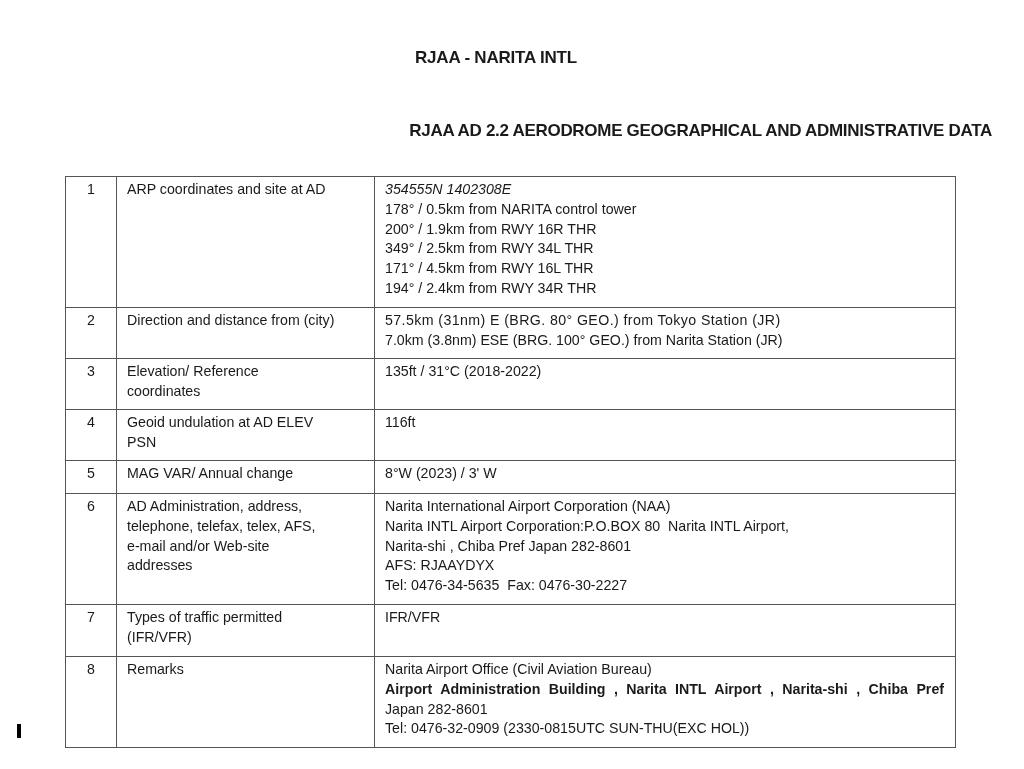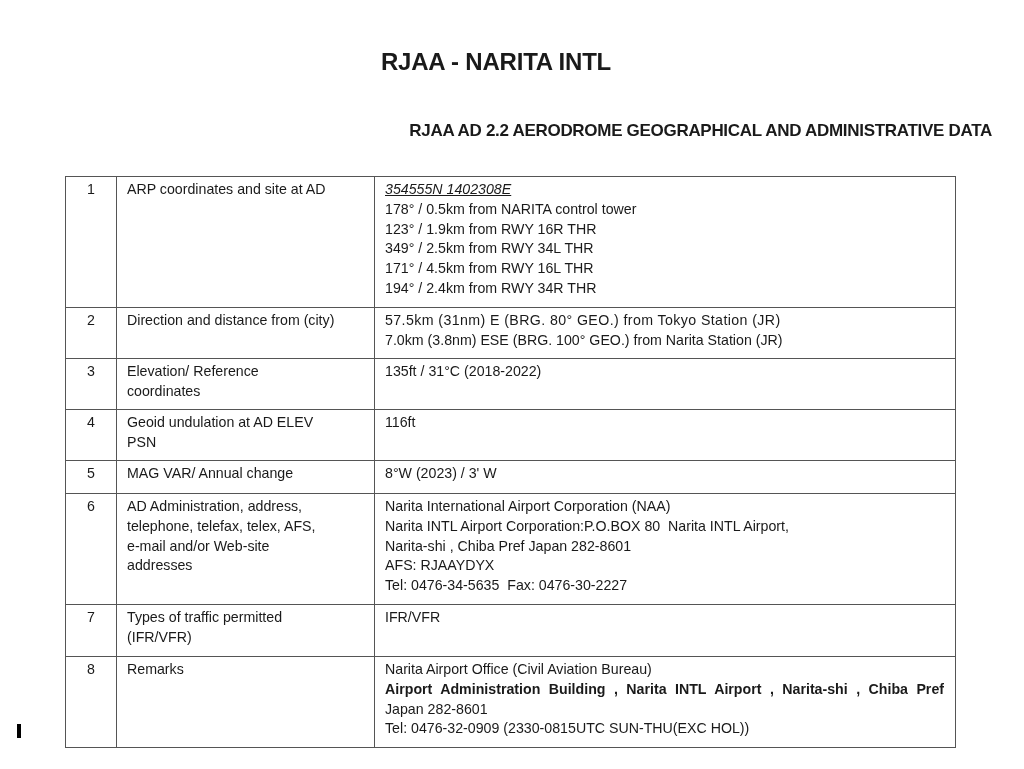--- a/index.html
+++ b/index.html
@@ -14,21 +14,21 @@
       overflow: hidden;
       font-family: "Liberation Sans", sans-serif;
       color: #1a1a1a;
     }
     .page-title {
       position: absolute;
       top: 48px;
       left: 0;
       width: 992px;
       text-align: center;
-      font-size: 24px;
+      font-size: 17px;
       font-weight: bold;
       letter-spacing: -0.2px;
     }
     .section-title {
       position: absolute;
       top: 121px;
       left: 0;
       width: 992px;
       text-align: right;
       font-size: 17px;
@@ -56,21 +56,21 @@
       padding-left: 0 !important;
       padding-right: 0 !important;
     }
     td.col-label {
       width: 239px;
     }
     td.col-value {
       padding-right: 11px !important;
     }
     .line { display: block; white-space: pre; }
-    .italic { font-style: italic; text-decoration: underline; }
+    .italic { font-style: italic; }
     .wide { letter-spacing: 0.4px; }
     .justify-line {
       display: block;
       text-align: justify;
       text-align-last: justify;
       white-space: normal;
       font-weight: bold;
     }
     .cursor-mark {
       position: absolute;
@@ -89,21 +89,21 @@
 
 <table class="ad-table">
   <tbody>
 
     <tr style="height:131px;">
       <td class="col-num">1</td>
       <td class="col-label">ARP coordinates and site at AD</td>
       <td class="col-value">
         <span class="line italic">354555N 1402308E</span>
         <span class="line">178° / 0.5km from NARITA control tower</span>
-        <span class="line">123° / 1.9km from RWY 16R THR</span>
+        <span class="line">200° / 1.9km from RWY 16R THR</span>
         <span class="line">349° / 2.5km from RWY 34L THR</span>
         <span class="line">171° / 4.5km from RWY 16L THR</span>
         <span class="line">194° / 2.4km from RWY 34R THR</span>
       </td>
     </tr>
 
     <tr style="height:51px;">
       <td class="col-num">2</td>
       <td class="col-label">Direction and distance from (city)</td>
       <td class="col-value">

